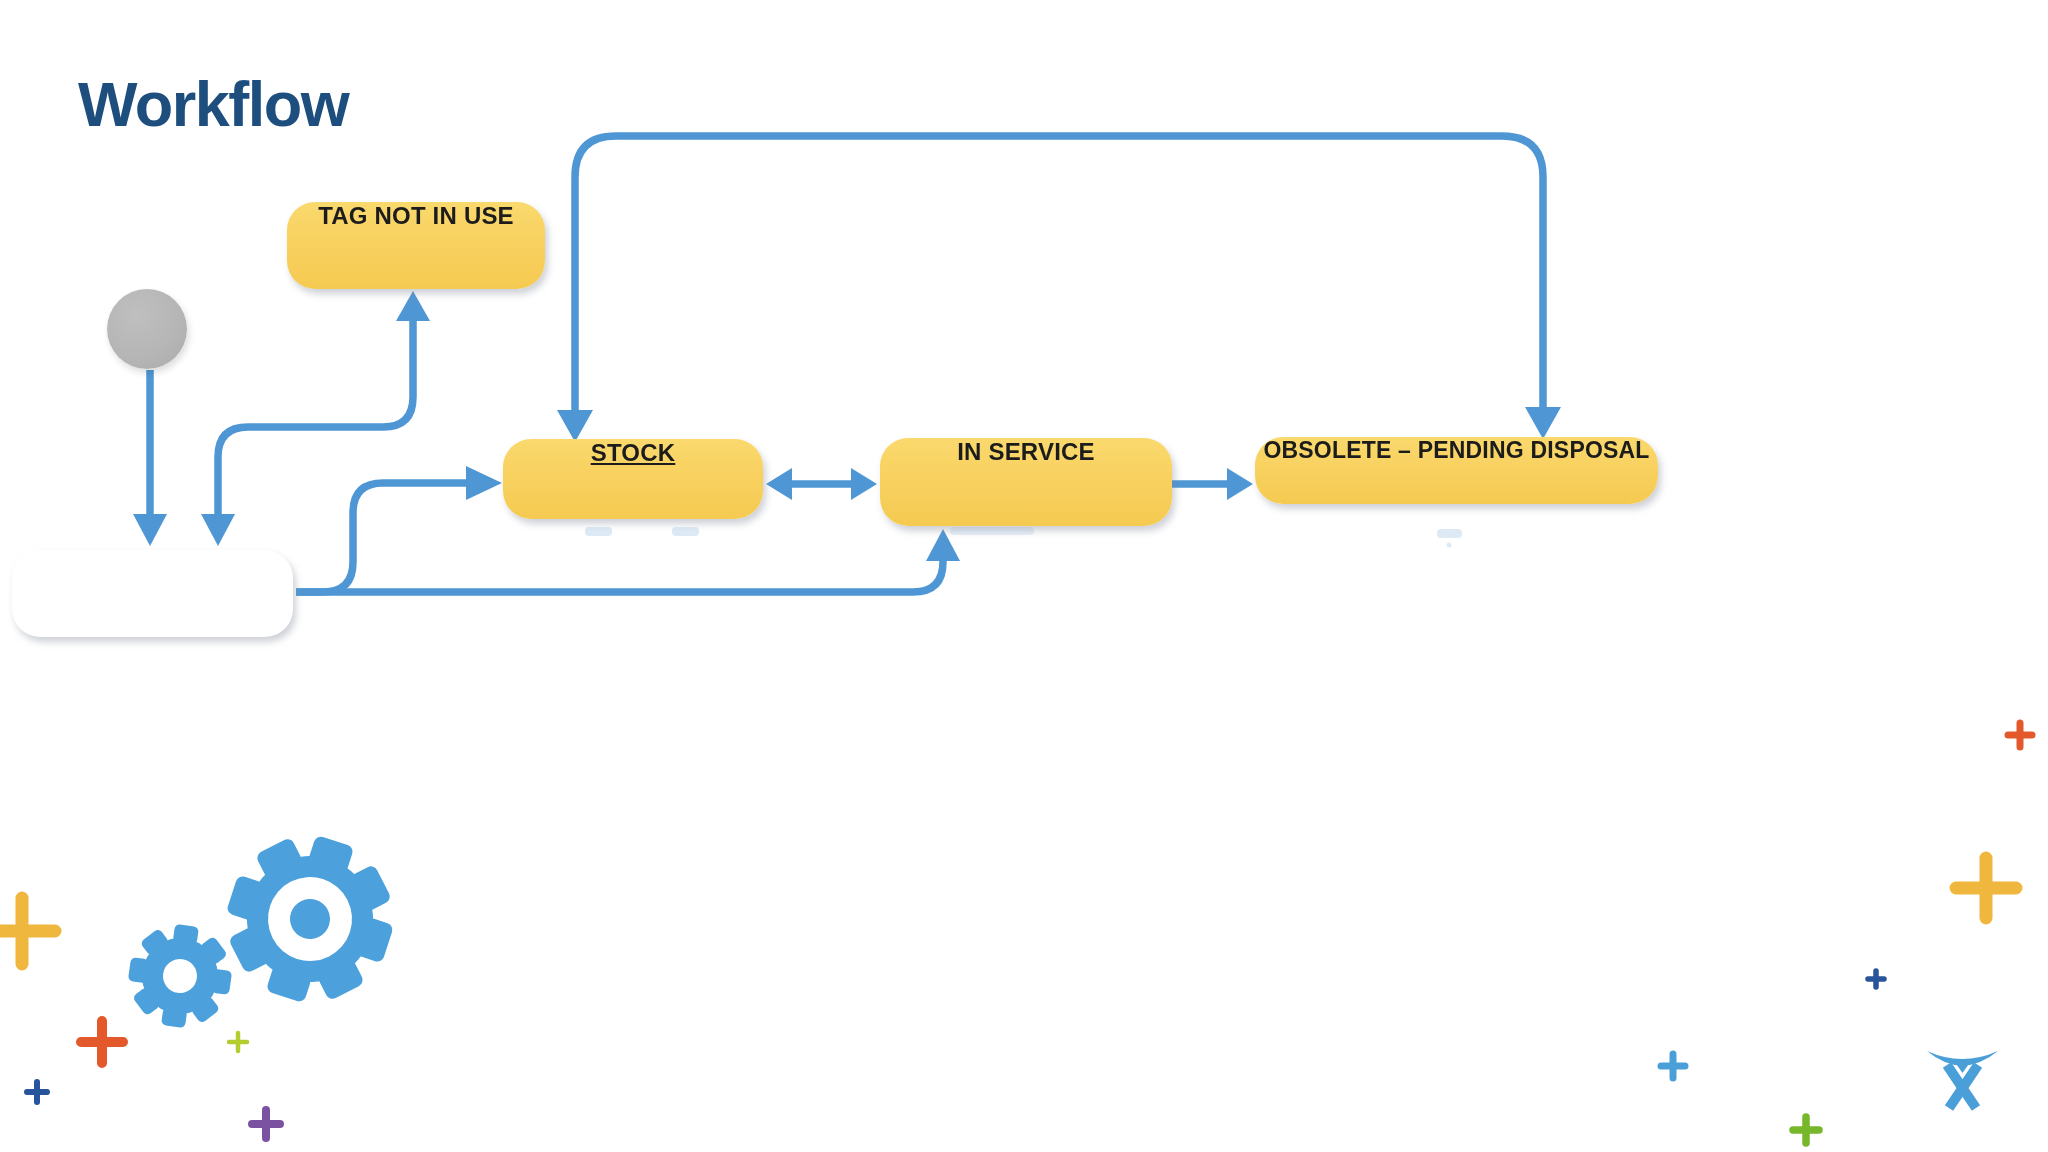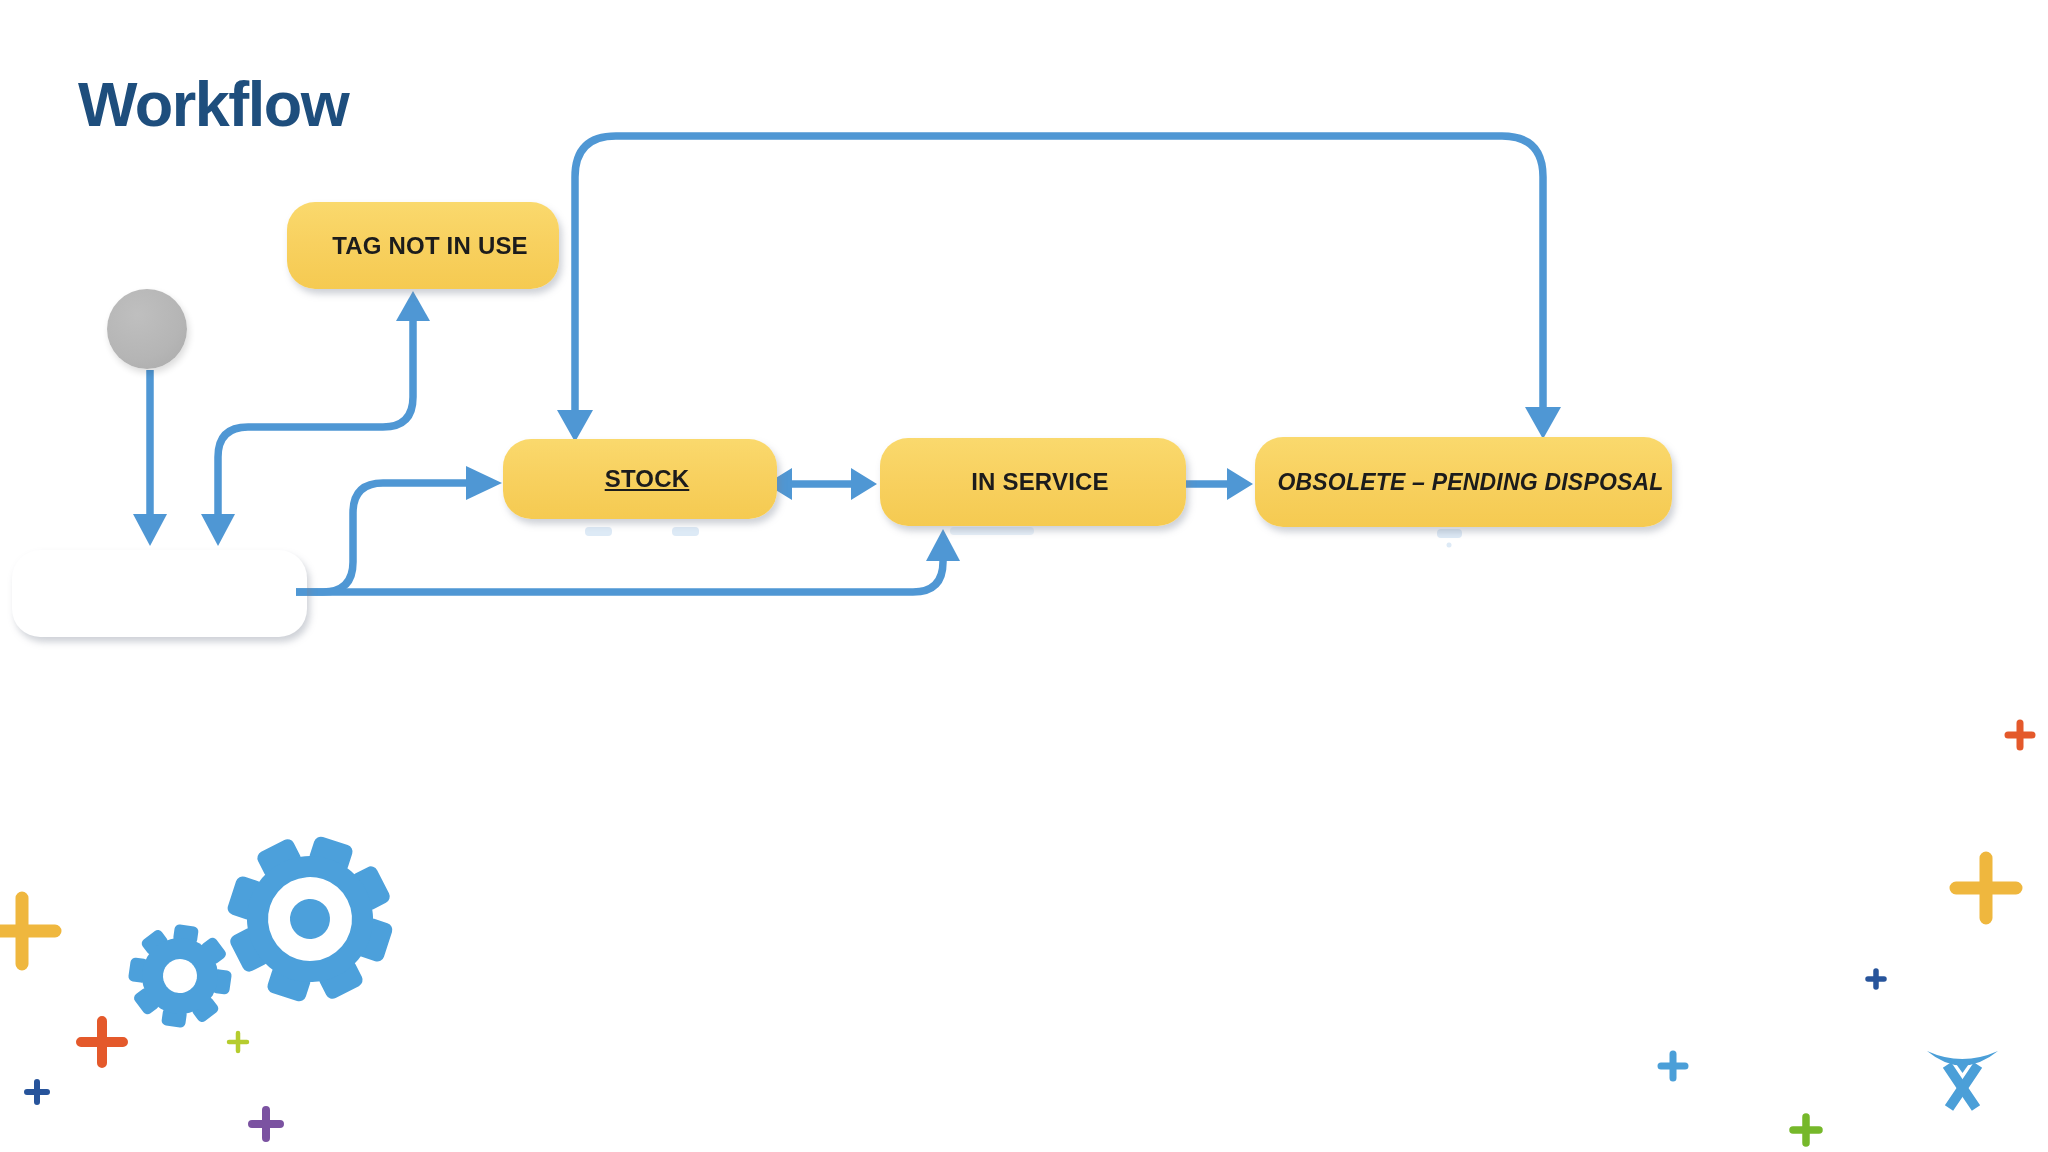--- a/index.html
+++ b/index.html
@@ -14,37 +14,37 @@
   .stage{
     position:relative;width:2048px;height:1152px;background:#fff;overflow:hidden;
     font-family:"Liberation Sans", sans-serif;
   }
   .layer{position:absolute;left:0;top:0;width:2048px;height:1152px;}
   .title{
     position:absolute;left:62px;top:52px;margin:16px;
     font-size:63px;font-weight:bold;letter-spacing:-1.5px;color:var(--c-title);
   }
   .node{
-    position:absolute;display:flex;align-items:center;justify-content:center;
+    position:absolute;display:flex;align-items:flex-start;justify-content:center;
     border-radius:28px;font-weight:bold;font-size:24px;letter-spacing:.2px;
-    text-align:center;box-shadow:3px 5px 7px rgba(125,135,150,.38);padding-left:14px;
+    text-align:center;box-shadow:3px 5px 7px rgba(125,135,150,.38);
   }
   .node.yellow{
     background:linear-gradient(180deg,#FAD96D 0%, var(--c-node-yellow) 45%, #F5CA51 100%);
     color:var(--c-node-text-dark);
   }
   .node.dark{
     background:linear-gradient(180deg,#265siqa 0%, var(--c-node-dark) 0%, #1B4468 100%);
     color:var(--c-node-text-light);
   }
   .node-tag{left:287px;top:202px;width:258px;height:87px;}
   .node-enter{left:12px;top:550px;width:281px;height:87px;}
   .node-stock{left:503px;top:439px;width:260px;height:80px;text-decoration:underline;}
   .node-inservice{left:880px;top:438px;width:292px;height:88px;}
-  .node-obsolete{left:1255px;top:437px;width:403px;height:90px;font-size:23px;font-style:italic;}
+  .node-obsolete{left:1255px;top:437px;width:403px;height:67px;font-size:23px;}
   .start-circle{
     position:absolute;left:107px;top:289px;width:80px;height:80px;border-radius:50%;
     background:radial-gradient(circle at 38% 32%, #BFBFBF 0%, var(--c-start-circle) 60%, #A9A9A9 100%);
     box-shadow:2px 4px 7px rgba(0,0,0,.14);
   }
   .arrow-line{stroke:var(--c-arrow);stroke-width:7.5;fill:none;}
   .arrow-head{fill:var(--c-arrow);stroke:none;}
   .gear{fill:var(--c-gear-blue);}
   .gear-hole{fill:#FFFFFF;}
   .plus{fill:none;stroke-linecap:round;}

